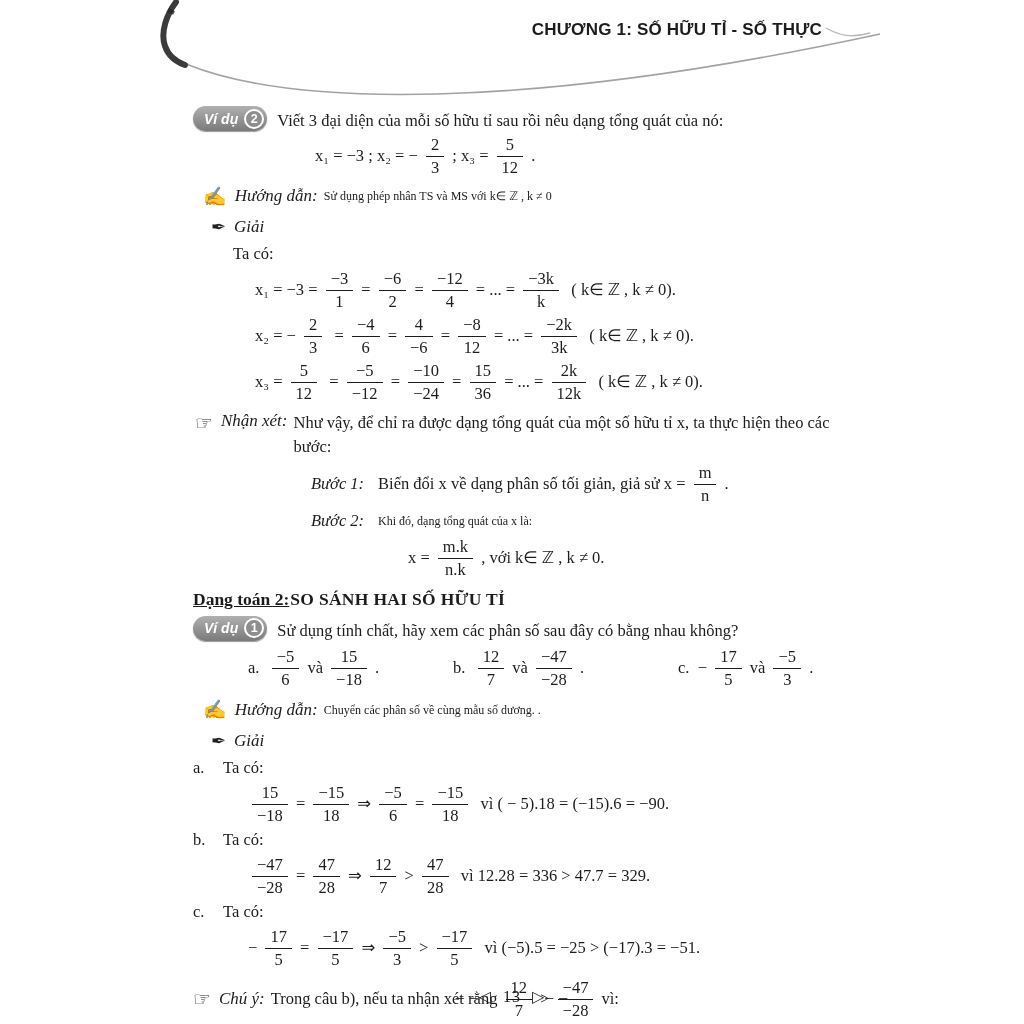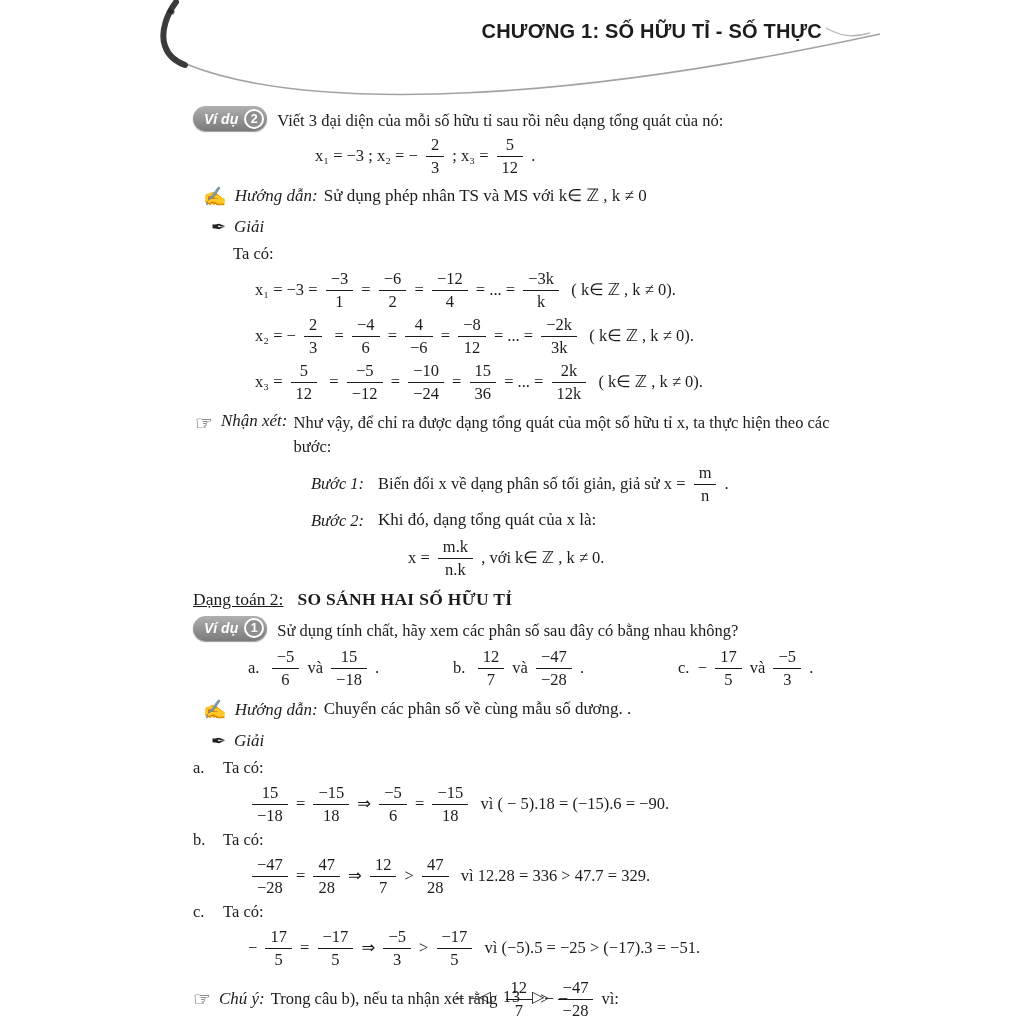--- a/index.html
+++ b/index.html
@@ -8,27 +8,27 @@
   .page {
     position:relative; width:1024px; height:1024px;
     background:#ffffff; overflow:hidden;
   }
   .scan-marks { position:absolute; left:0; top:0; pointer-events:none; }
 
   
   .header { position:absolute; top:16px; right:202px; text-align:right;
             font-family:"Liberation Sans", sans-serif; font-weight:bold; }
   .h1 { font-size:18px; letter-spacing:.3px; }
-  .h2 { font-size:20px; margin-top:4px; letter-spacing:.2px; }
+  .h2 { font-size:17px; margin-top:4px; letter-spacing:.2px; }
 
   
   .content { position:absolute; left:193px; top:106px; width:652px; }
 
   .row { display:flex; align-items:flex-start; }
-  .txt { font-size:17px; line-height:1.35; }
+  .txt { font-size:12px; line-height:1.35; }
 
   
   .vidu-row { align-items:flex-end; margin-bottom:2px; }
   .badge {
     display:inline-flex; align-items:center; flex:none;
     height:25px; border-radius:13px; padding:0 3px 0 11px; gap:6px;
     background:linear-gradient(180deg,#b0b0b0,#7a7a7a);
     box-shadow:0 1px 1px rgba(0,0,0,.4);
     font-family:"Liberation Sans", sans-serif;
   }
@@ -62,21 +62,21 @@
   .eq { margin-left:62px; }
 
   .remark-row { margin:6px 0 2px 2px; }
   .remark-text { flex:1; font-size:16.5px; line-height:1.45; }
   .step-row { margin-left:118px; align-items:center; }
   .step-lbl { font-style:italic; font-size:16.5px; margin-right:14px; white-space:nowrap; }
   .formula { margin-left:215px; }
 
   
   .section-heading { margin:8px 0 6px 0; font-size:17.5px; align-items:baseline; }
-  .section-label { font-weight:normal; text-decoration:underline; margin-right:14px; }
+  .section-label { font-weight:bold; text-decoration:underline; margin-right:1px; }
   .section-title { font-weight:bold; letter-spacing:.3px; }
 
   
   .abc-row { display:flex; margin-left:55px; }
   .abc-row .math { min-height:50px; }
   .abc-a { width:205px; } .abc-b { width:225px; }
 
   .part-lbl { font-size:16.5px; min-height:26px; display:flex; align-items:center; }
   .part-lbl .plbl { width:30px; }
 

